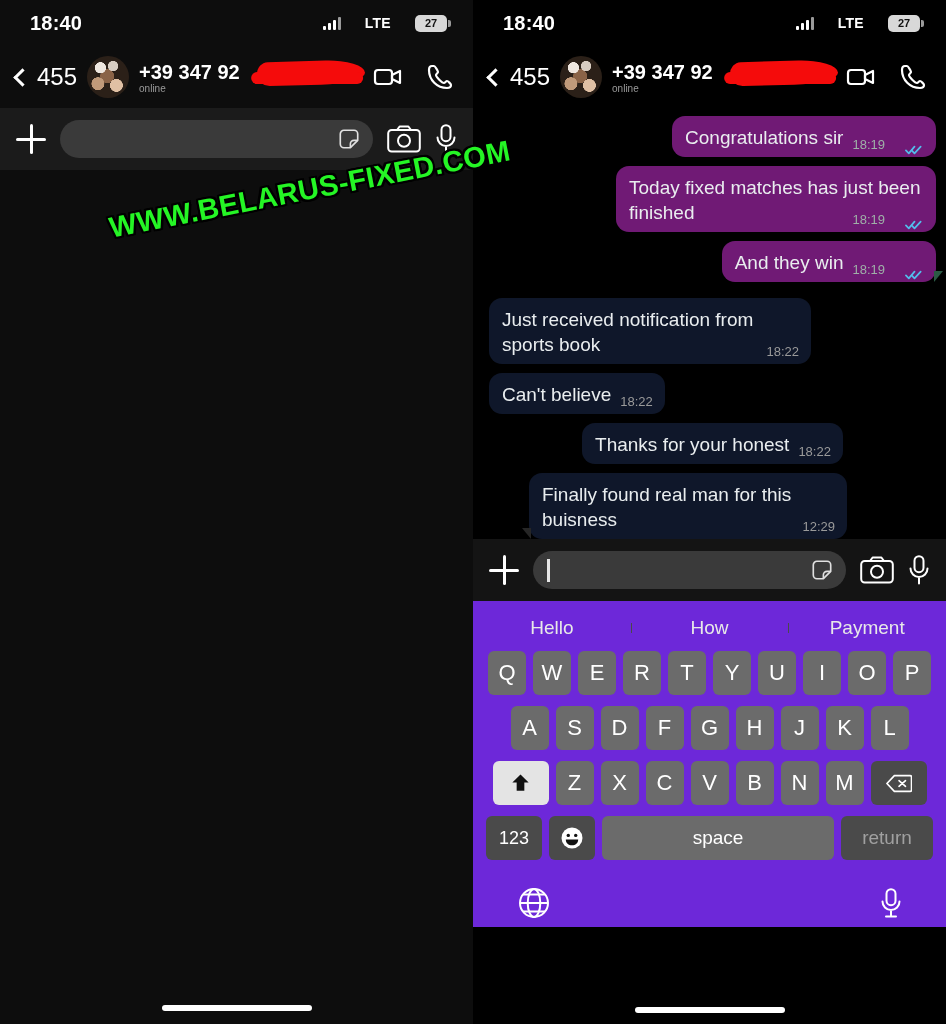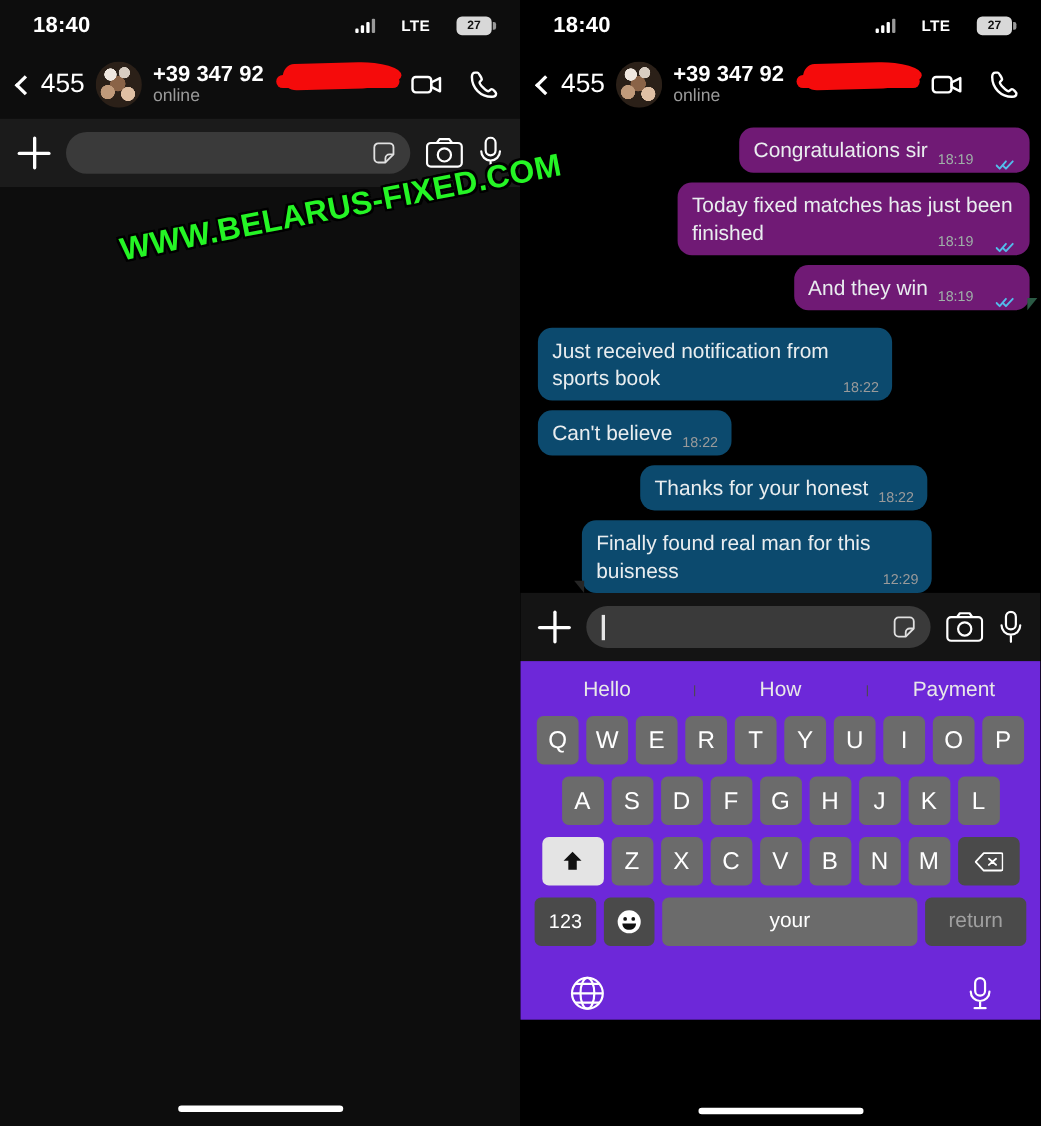--- a/index.html
+++ b/index.html
@@ -48,41 +48,41 @@
     width: 42px; height: 42px; border-radius: 50%; flex: 0 0 42px; overflow:hidden;
     background: radial-gradient(circle at 32% 28%, #efe7df 0 13%, transparent 14%),
                 radial-gradient(circle at 62% 24%, #d8cdc2 0 12%, transparent 13%),
                 radial-gradient(circle at 26% 66%, #c09a7a 0 15%, transparent 16%),
                 radial-gradient(circle at 70% 70%, #e0c0a4 0 15%, transparent 16%),
                 radial-gradient(circle at 48% 48%, #8a6347 0 22%, transparent 23%),
                 #2b2018;
   }
   .who { flex: 1; min-width: 0; position: relative; }
   .who-name { font-size: 20px; font-weight: 700; color:#fff; white-space:nowrap; }
-  .who-sub  { font-size: 16px; color: #9a9a9a; margin-top: -1px; }
+  .who-sub  { font-size: 10px; color: #9a9a9a; margin-top: -1px; }
   .redact-name {
     position: absolute; left: 118px; top: 0px; width: 108px; height: 24px;
     background: #f50b0b; border-radius: 12px 40% 45% 14px / 55% 60% 50% 50%;
     transform: rotate(-1.5deg);
   }
   .redact-name::after{content:"";position:absolute;left:-6px;top:11px;width:112px;height:12px;
     background:#f50b0b;border-radius:8px;transform:rotate(1.5deg);}
   .hd-icons { display: flex; align-items: center; gap: 22px; }
   .ic { width: 30px; height: 30px; color: #fff; flex:0 0 auto; }
   .ic svg { width: 100%; height: 100%; display:block; fill: none; stroke: #fff; }
 
   
   .chatbody { position: relative; flex: 1; overflow: hidden; }
 
   .bubble {
     position: relative; max-width: 330px; border-radius: 13px;
     padding: 9px 12px 7px 13px; color: #e9edef;
     font-size: 19px; line-height: 25px; word-wrap: break-word;
   }
-  .bubble.in  { background: #0c4a6e; }
+  .bubble.in  { background: #0f172a; }
   .bubble.out { background: #701a75; }
   .meta { float: right; display: inline-flex; align-items: center; gap: 20px;
           font-size: 13px; color: #9fb0a8; margin-left: 9px; position: relative; top: 7px; }
   .bubble.in .meta { color: #9a9a9a; }
   .ticks { display:inline-block; width: 19px; height: 12px; }
   .ticks svg { width:100%; height:100%; }
   .tail-in::after{
     content:""; position:absolute; left:-7px; bottom:0; width:0; height:0;
     border-top: 11px solid #262626; border-left: 9px solid transparent;
   }
@@ -443,21 +443,21 @@
       <div class="krow">
         <span class="key num">123</span>
         <span class="key emoji">
           <svg viewBox="0 0 24 24" width="24" height="24">
               <circle cx="12" cy="12" r="10.5" fill="#fff"></circle>
               <circle cx="8.3" cy="9.4" r="1.7" fill="#111"></circle>
               <circle cx="15.7" cy="9.4" r="1.7" fill="#111"></circle>
               <path d="M5.8 13.5h12.4c0 3.6-2.8 5.8-6.2 5.8s-6.2-2.2-6.2-5.8z" fill="#111"></path>
             </svg>
         </span>
-        <span class="key space">your</span>
+        <span class="key space">space</span>
         <span class="key ret">return</span>
       </div>
 
       <div class="kbbottom">
         <span class="ic globe">
           <svg viewBox="0 0 34 34">
               <circle cx="17" cy="17" r="14" stroke-width="2"></circle>
               <ellipse cx="17" cy="17" rx="6.3" ry="14" stroke-width="2"></ellipse>
               <path d="M3 17h28M6 8.5h22M6 25.5h22" stroke-width="2"></path>
             </svg>

